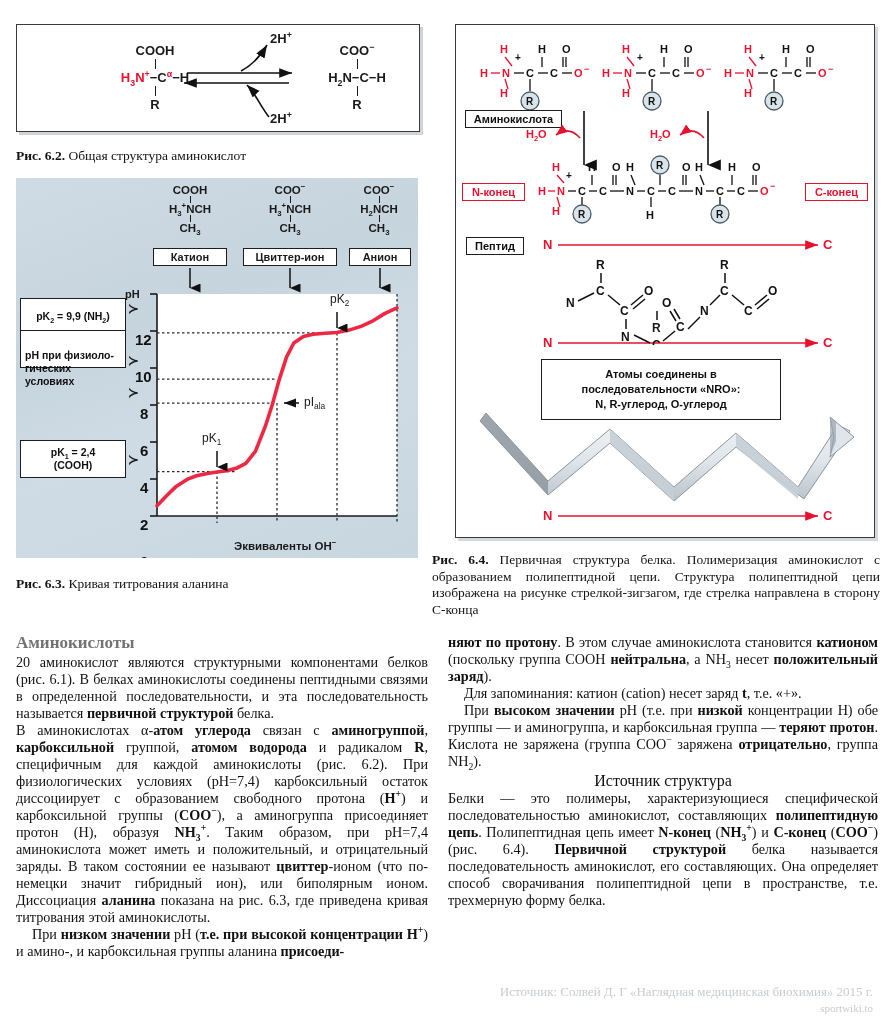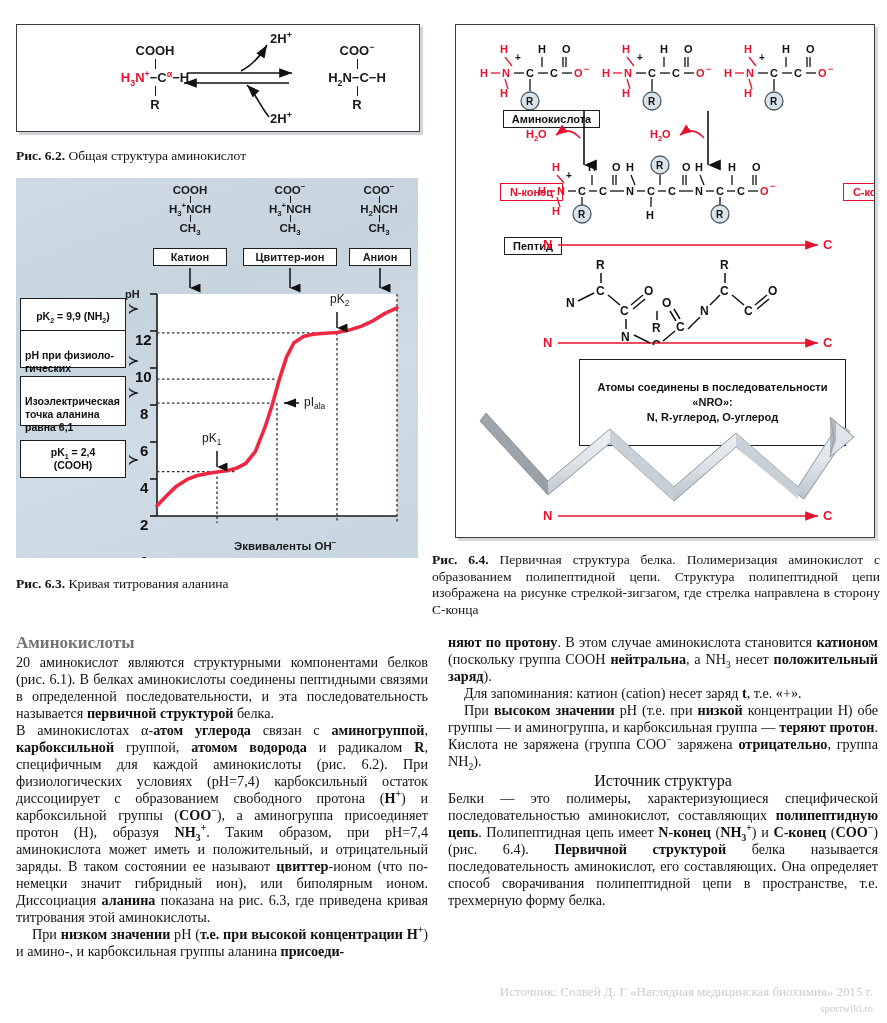--- a/index.html
+++ b/index.html
@@ -77,21 +77,21 @@
   #fig64 {
     left: 455px; top: 24px; width: 418px; height: 512px;
     border: 1.6px solid #3b3b3b;
     background: #ffffff;
     box-shadow: 3px 3px 0 rgba(120,130,140,0.30);
     overflow: hidden;
   }
   #fig64 .tagbox {
     position:absolute; background:#fff; border:1.6px solid #1d1d1d;
     font-family:"Liberation Sans", sans-serif; font-weight:bold; font-size:11px;
-    padding:2px 6px; box-sizing:border-box; color:#101010; text-align:center;margin-left:38px;
+    padding:2px 6px; box-sizing:border-box; color:#101010; text-align:center;
   }
   #fig64 .tagbox.redbox { border-color:#e8112d; color:#e8112d; }
 
   
   .col { position:absolute; font-family:"Liberation Serif", serif; font-size:14.2px; line-height:17.0px; text-align: justify; color:#111; }
   .col p { margin:0; text-indent: 0; }
   .col p.ind { text-indent: 16px; }
   .secthead {
     font-family:Liberation Serif, serif;
     font-weight:bold; font-size:17px; color:#737373;
@@ -196,23 +196,20 @@
     <line x1="174" y1="90" x2="174" y2="110" stroke="#111" stroke-width="1.5" marker-end="url(#dn)"></line>
     <line x1="274" y1="90" x2="274" y2="110" stroke="#111" stroke-width="1.5" marker-end="url(#dn)"></line>
     <line x1="364" y1="90" x2="364" y2="110" stroke="#111" stroke-width="1.5" marker-end="url(#dn)"></line>
   </svg>
 
   <div class="labelbox" style="left:4px; top:120px; width:106px; height:22px; display:flex;align-items:center;justify-content:center;">
     <span>pK<sub>2</sub> = 9,9 (NH<sub>2</sub>)</span>
   </div>
   <div class="labelbox" style="left:4px; top:152px; width:106px; height:38px;">
     <span>pH при физиоло-<br>гических условиях</span>
-  </div>
-  <div class="labelbox" style="left:4px; top:198px; width:106px; height:50px;">
-    <span>Изоэлектрическая<br>точка аланина<br>равна 6,1</span>
   </div>
   <div class="labelbox" style="left:4px; top:262px; width:106px; height:36px; display:flex;align-items:center;justify-content:center;text-align:center;">
     <span>pK<sub>1</sub> = 2,4<br>(COOH)</span>
   </div>
 
   <div class="abs sans bold" style="left:112px; top:123px; font-size:13px;">≻</div>
   <div class="abs sans bold" style="left:112px; top:175px; font-size:13px;">≻</div>
   <div class="abs sans bold" style="left:112px; top:207px; font-size:13px;">≻</div>
   <div class="abs sans bold" style="left:112px; top:274px; font-size:13px;">≻</div>
 
@@ -520,21 +517,21 @@
   </div>
 
   <div class="abs sans bold" style="left:196px; top:296px; font-size:12px;">R</div>
   <svg class="abs" style="left:194px;top:286px;" width="20" height="14">
     <line x1="7" y1="0" x2="7" y2="9" stroke="#111" stroke-width="1.5"></line>
   </svg>
 
   <div class="abs sans bold" style="left:87px; top:310px; font-size:13px; color:#e8112d;">N</div>
   <div class="abs sans bold" style="left:367px; top:310px; font-size:13px; color:#e8112d;">C</div>
 
-  <div class="tagbox" style="left:85px; top:334px; width:267px; padding:20px 6px; line-height:1.35;">
+  <div class="tagbox" style="left:85px; top:334px; width:240px; padding:7px 6px; line-height:1.35;">
     <div>Атомы соединены в последовательности «NRO»:</div>
     <div>N, R-углерод, O-углерод</div>
   </div>
 
   <svg class="abs" style="left:22px; top:382px;" width="378" height="108">
     <defs>
       <linearGradient id="gTop" x1="0" y1="0" x2="0" y2="1">
         <stop offset="0%" stop-color="#f4f6f8"></stop>
         <stop offset="55%" stop-color="#dfe5ea"></stop>
         <stop offset="100%" stop-color="#b9c3cb"></stop>

